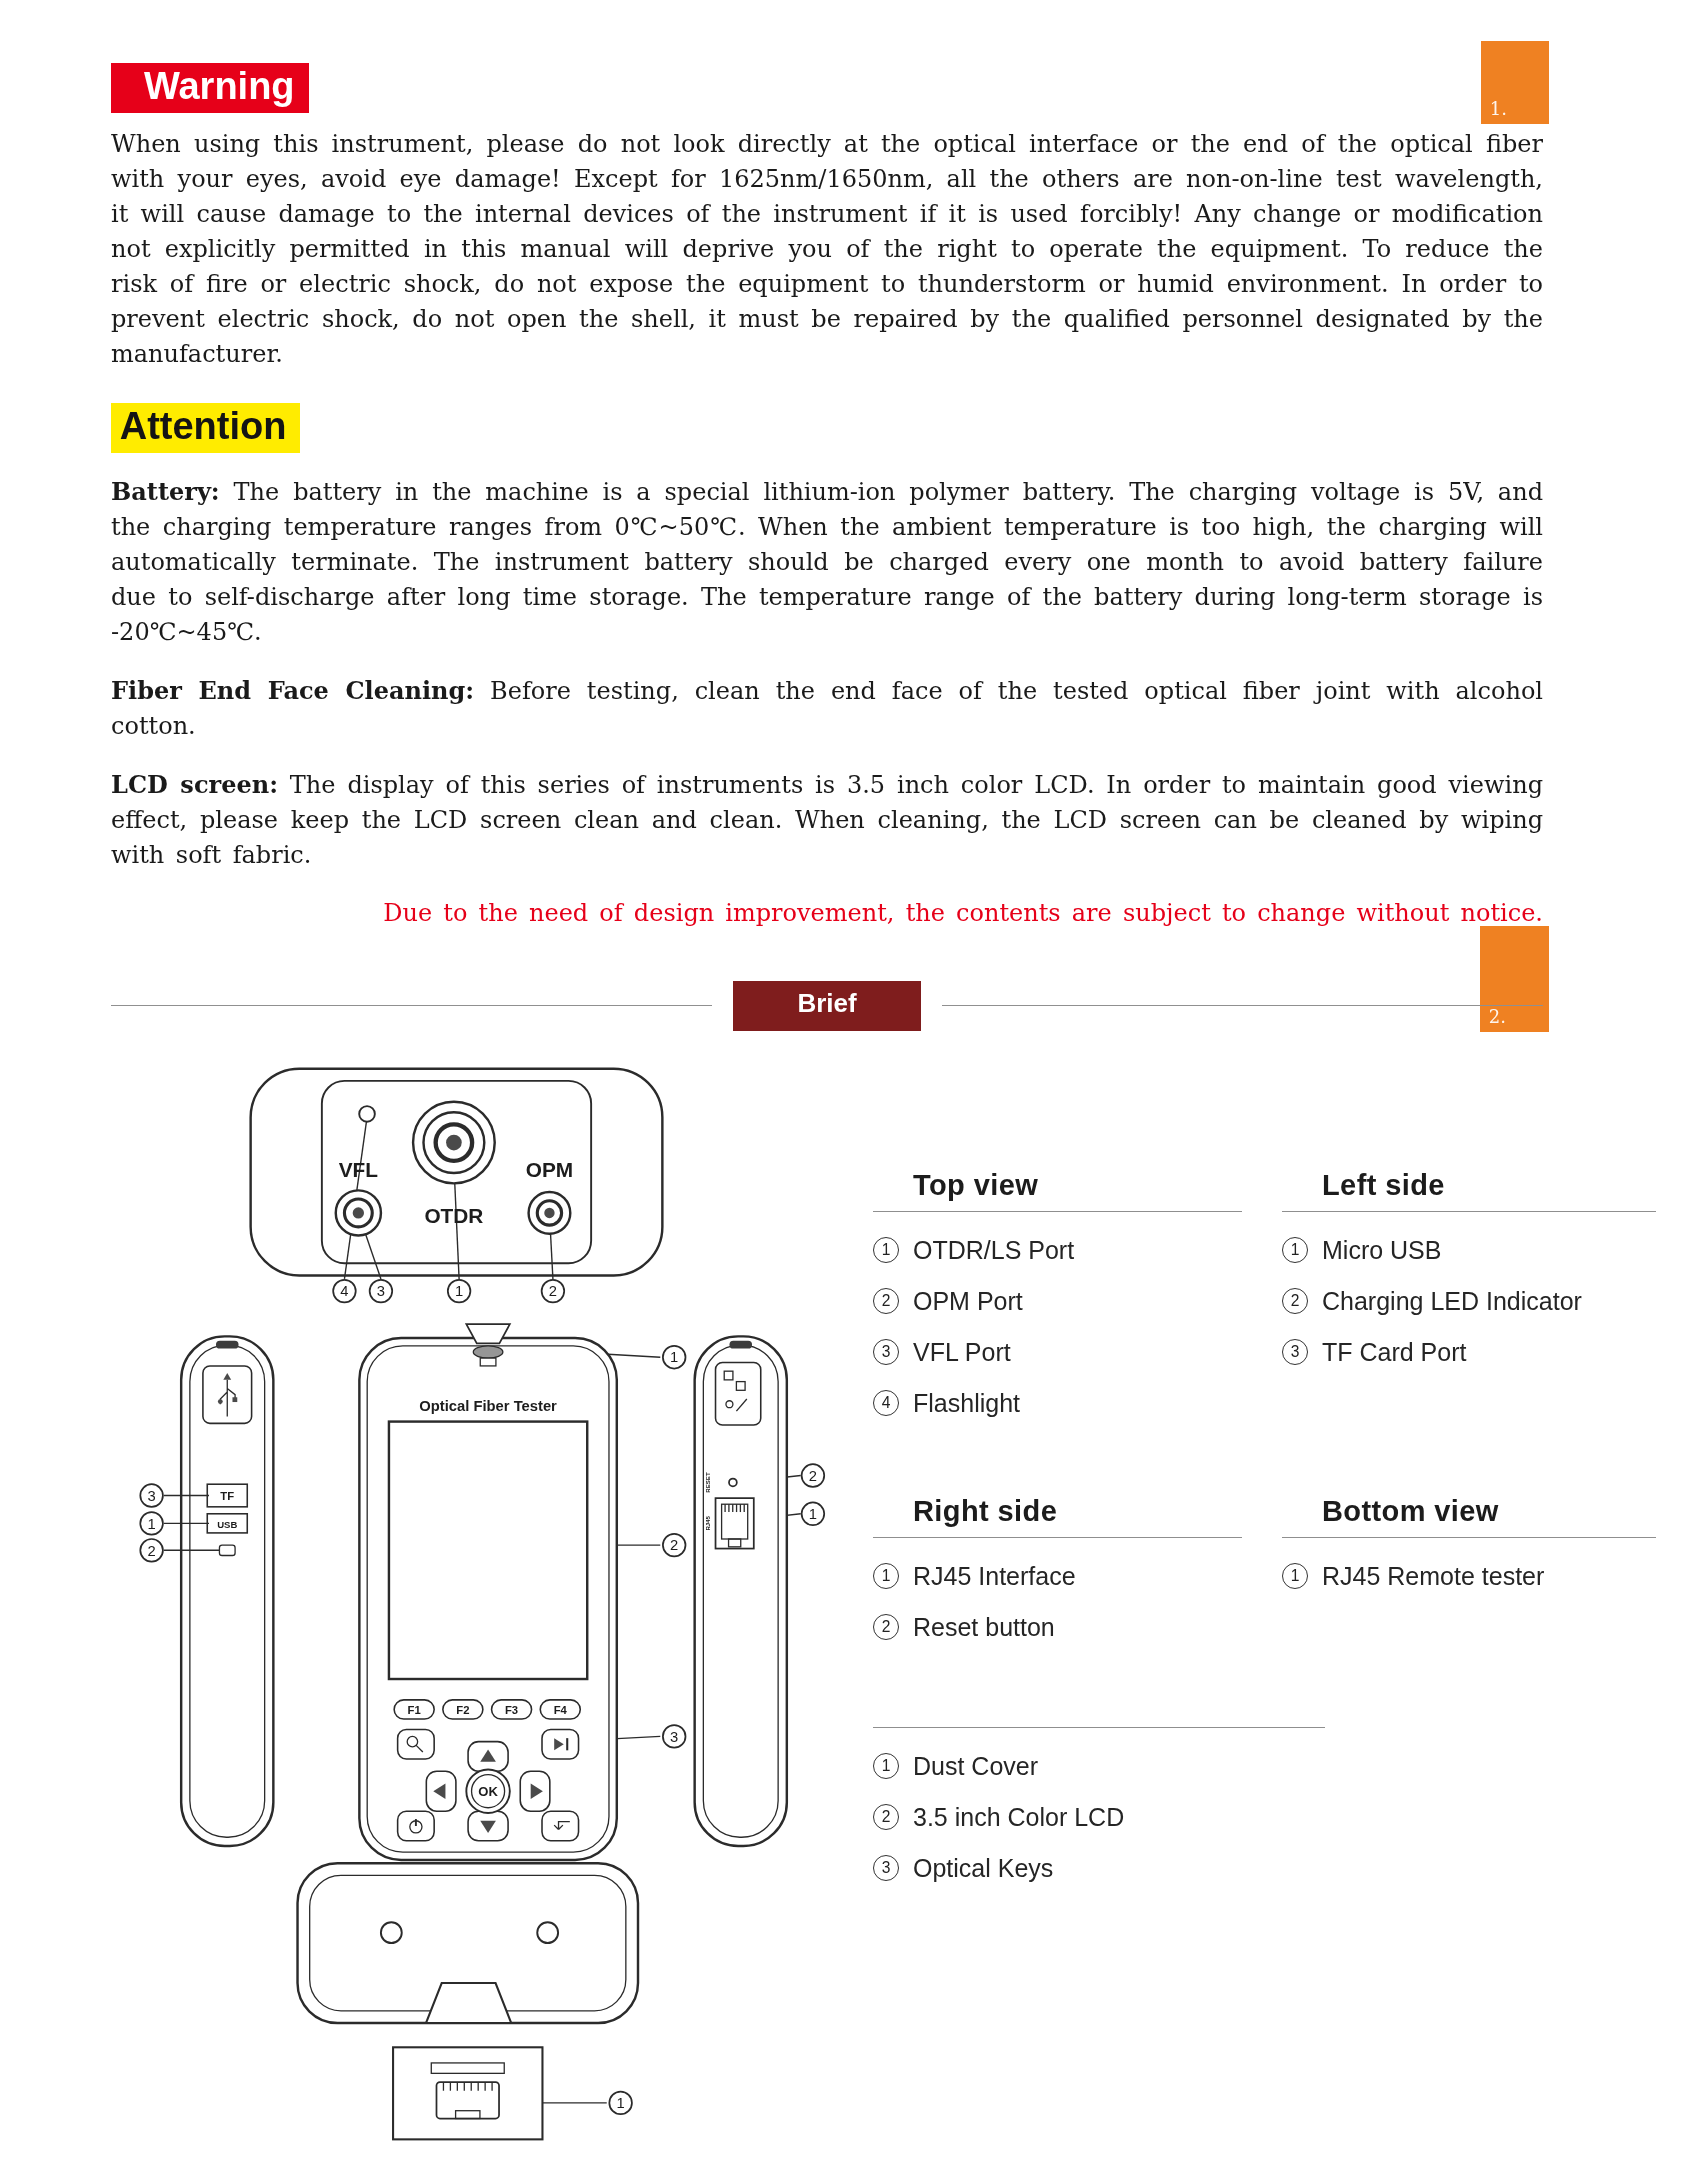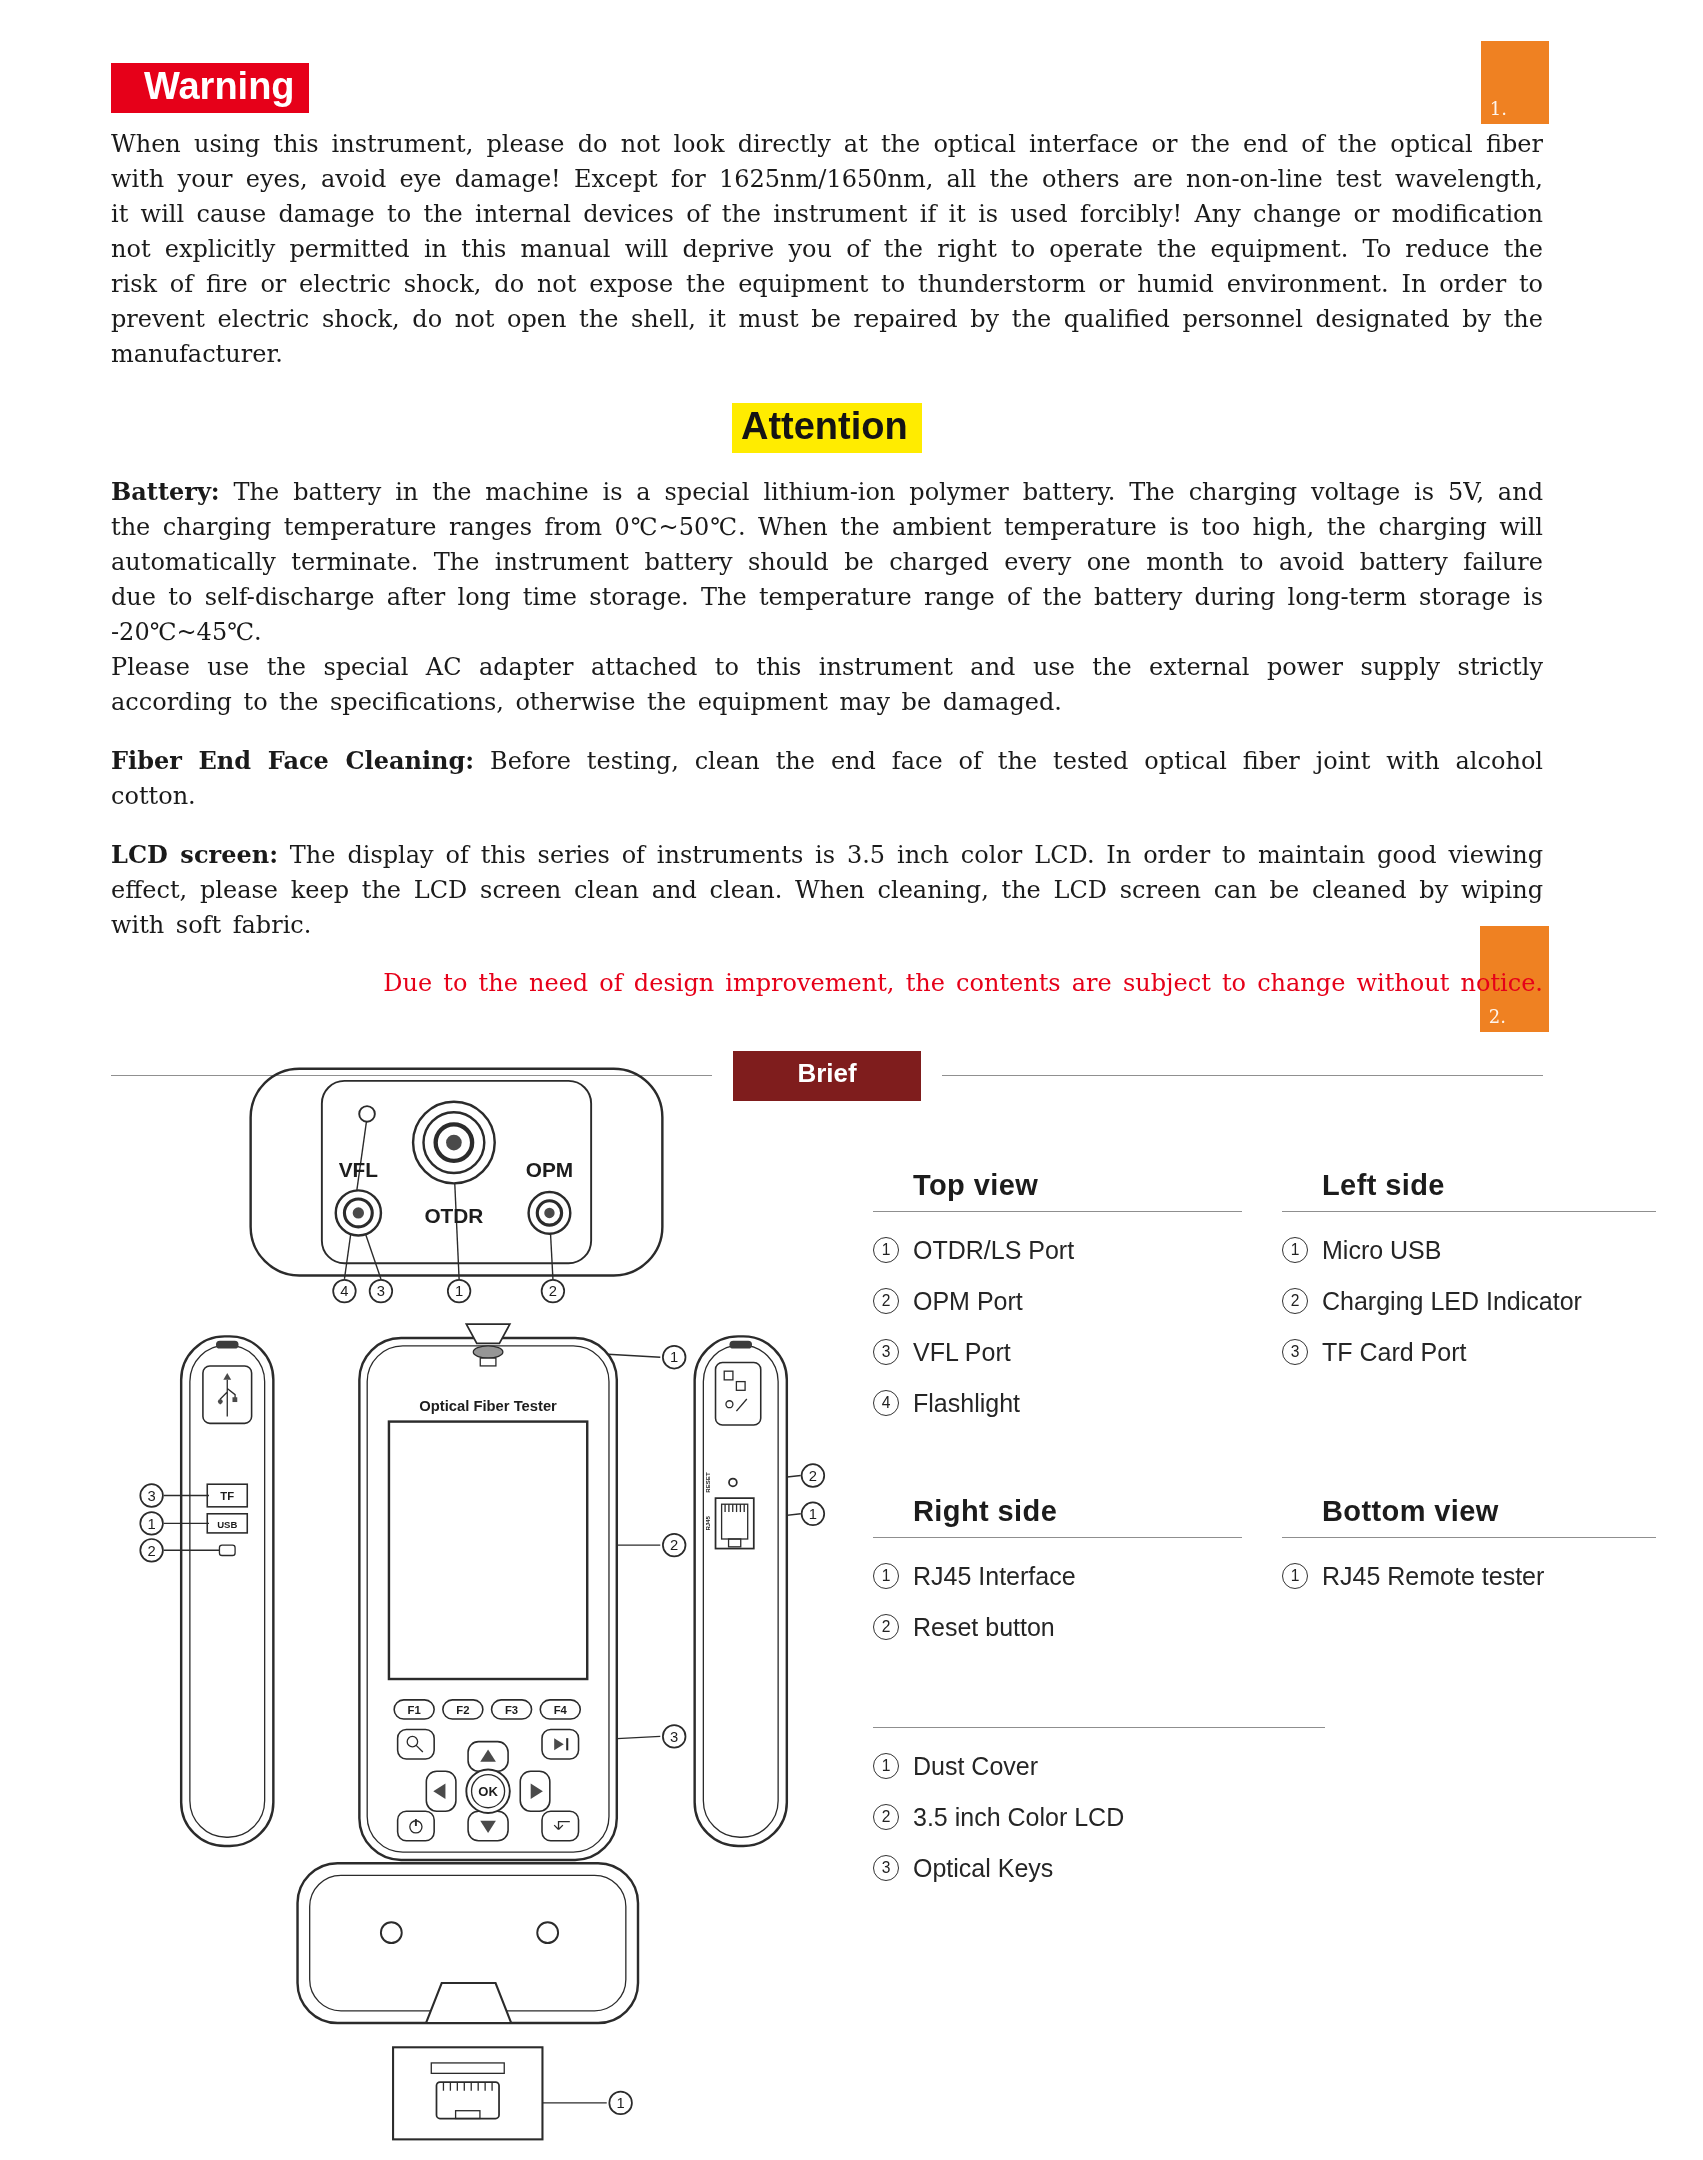--- a/index.html
+++ b/index.html
@@ -12,21 +12,21 @@
   .tab2 { left:1480px; top:926px; width:69px; height:106px; }
   .tab .tab-num { position:absolute; left:8.7px; bottom:5.2px; color:rgba(255,255,255,.92);
                   font-size:18px; font-family:"DejaVu Serif",serif; }
 
   .content { position:absolute; left:111px; top:63px; width:1432px; }
 
   .h-warning, .h-attention { display:inline-block; font-family:"Liberation Sans",sans-serif;
       font-weight:700; font-size:38px; line-height:1.12; padding:1.7px 14px 6px 8.7px; }
   .h-warning { background:#e60019; color:#ffffff;padding-left:33px; }
   .h-attention { background:#ffec00; color:#141414; }
-  .attn-wrap { margin-top:31px;text-align:center; }
+  .attn-wrap { margin-top:31px; }
 
   .body-text { font-size:24px; line-height:35px; text-align:justify; word-spacing:3.9px; margin:14px 0 0 0; }
   .p-batt { margin-top:21px; }
   .p-cont { margin-top:0; }
   .p-gap  { margin-top:22.6px; }
   .plabel { font-weight:700; }
 
   .notice { margin-top:26px; text-align:right; color:#e60019; font-size:24px; word-spacing:3.5px; }
 
   .brief-row { margin-top:54px; display:flex; align-items:center; }
@@ -69,21 +69,20 @@
   </div>
 
   <div class="content">
 
     <div><span class="h-warning">Warning</span></div>
     <p class="body-text">When using this instrument, please do not look directly at the optical interface or the end of the optical fiber with your eyes, avoid eye damage! Except for 1625nm/1650nm, all the others are non-on-line test wavelength, it will cause damage to the internal devices of the instrument if it is used forcibly! Any change or modification not explicitly permitted in this manual will deprive you of the right to operate the equipment. To reduce the risk of fire or electric shock, do not expose the equipment to thunderstorm or humid environment. In order to prevent electric shock, do not open the shell, it must be repaired by the qualified personnel designated by the manufacturer.</p>
 
     <div class="attn-wrap"><span class="h-attention">Attention</span></div>
 
     <p class="body-text p-batt"><span class="plabel">Battery:</span> <span>The battery in the machine is a special lithium-ion polymer battery. The charging voltage is 5V, and the charging temperature ranges from 0℃~50℃. When the ambient temperature is too high, the charging will automatically terminate. The instrument battery should be charged every one month to avoid battery failure due to self-discharge after long time storage. The temperature range of the battery during long-term storage is -20℃~45℃.</span></p>
-    <p class="body-text p-cont">Please use the special AC adapter attached to this instrument and use the external power supply strictly according to the specifications, otherwise the equipment may be damaged.</p>
 
     <p class="body-text p-gap"><span class="plabel">Fiber End Face Cleaning:</span> <span>Before testing, clean the end face of the tested optical fiber joint with alcohol cotton.</span></p>
 
     <p class="body-text p-gap"><span class="plabel">LCD screen:</span> <span>The display of this series of instruments is 3.5 inch color LCD. In order to maintain good viewing effect, please keep the LCD screen clean and clean. When cleaning, the LCD screen can be cleaned by wiping with soft fabric.</span></p>
 
     <div class="notice">Due to the need of design improvement, the contents are subject to change without notice.</div>
 
     <div class="brief-row">
       <div class="brief-line"></div>
       <div class="brief-box">Brief</div>

